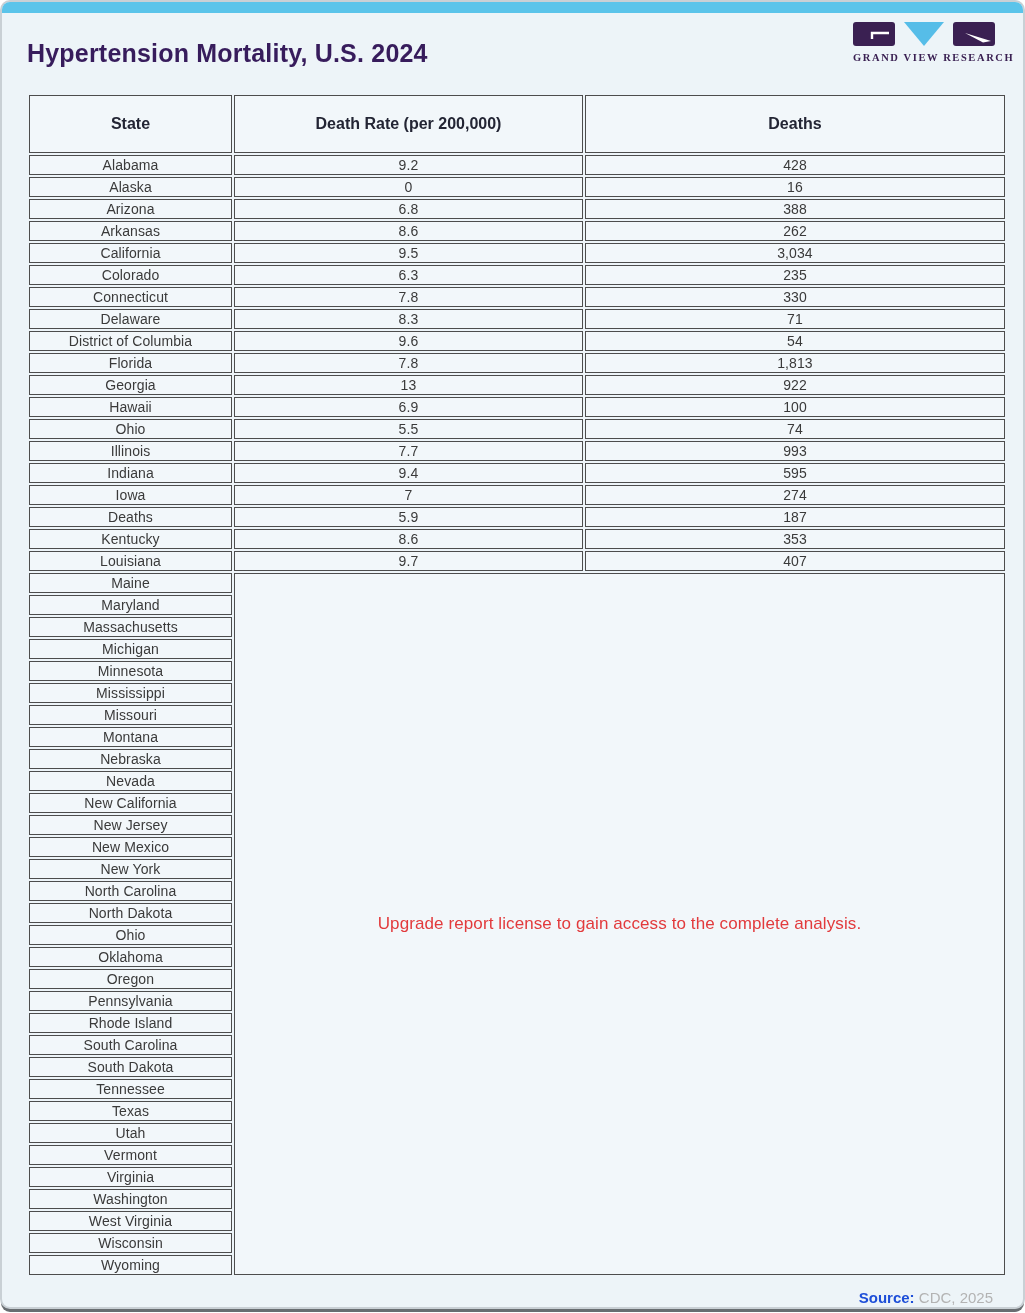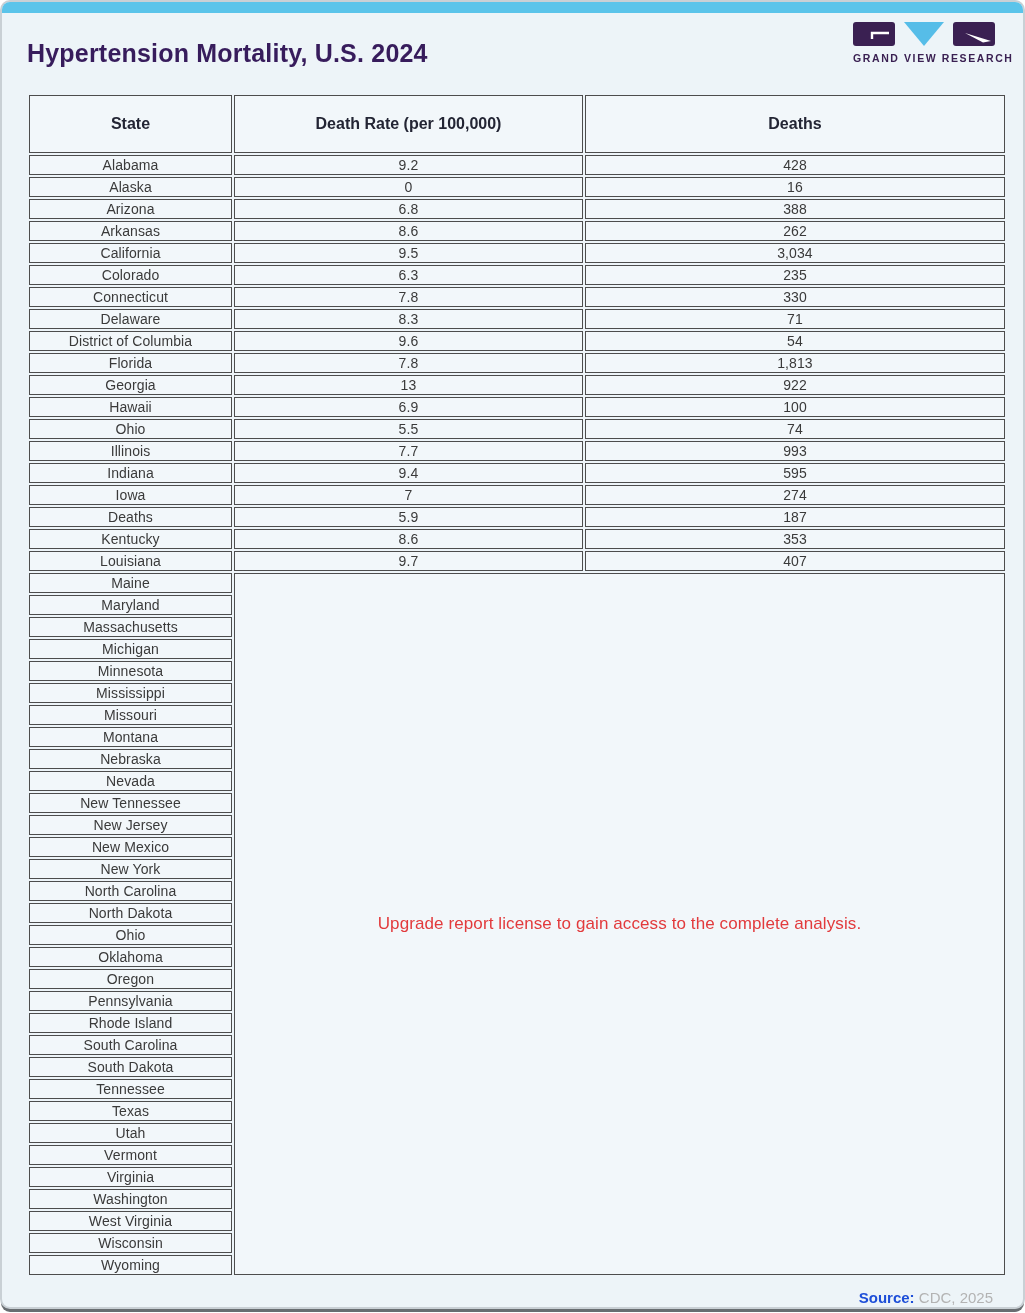--- a/index.html
+++ b/index.html
@@ -30,20 +30,21 @@
     font-size: 25px;
     font-weight: 800;
     letter-spacing: 0.2px;
     color: #371c5c;
     padding-top: 8px;
   }
   .logo {
     position: absolute;
     top: 8px; right: 28px;
     width: 142px;
+    font-family: Liberation Serif, serif;
   }
   .logo-shapes {
     display: flex;
     justify-content: space-between;
     align-items: flex-start;
     height: 26px;
     margin-bottom: 5px;
   }
   .brand-name {
     font-size: 10.5px;
@@ -138,21 +139,21 @@
   <div class="tablewrap">
     <table class="data">
       <colgroup>
         <col id="col-state" style="width: 203px;">
           <col id="col-rate" style="width: 349px;">
           <col id="col-deaths" style="width: 420px;">
       </colgroup>
       <thead>
         <tr id="header-row">
             <th>State</th>
-            <th>Death Rate (per 100,000)</th>
+            <th>Death Rate (per 200,000)</th>
             <th>Deaths</th>
           </tr>
       </thead>
       <tbody id="table-body">
           <tr>
             <td>Alabama</td>
             <td>9.2</td>
             <td>428</td>
           </tr>
           <tr>
@@ -270,21 +271,21 @@
           <tr>
             <td>Montana</td>
           </tr>
           <tr>
             <td>Nebraska</td>
           </tr>
           <tr>
             <td>Nevada</td>
           </tr>
           <tr>
-            <td>New Tennessee</td>
+            <td>New California</td>
           </tr>
           <tr>
             <td>New Jersey</td>
           </tr>
           <tr>
             <td>New Mexico</td>
           </tr>
           <tr>
             <td>New York</td>
           </tr>

